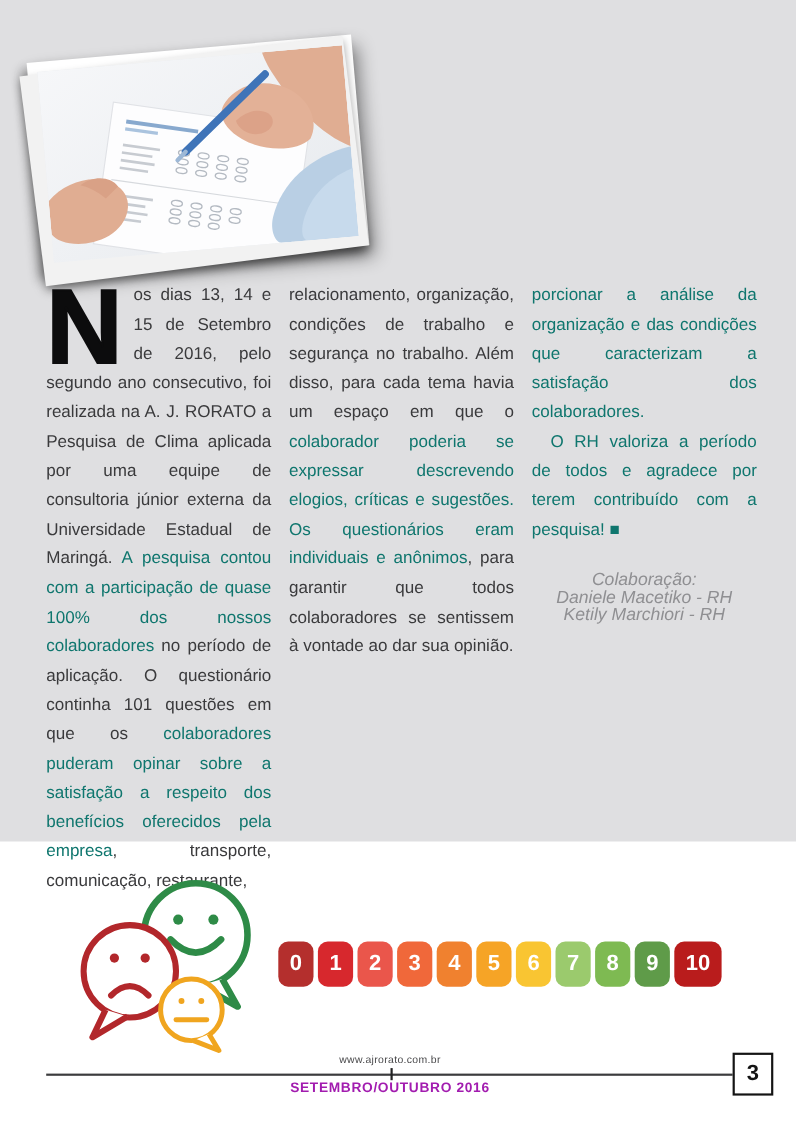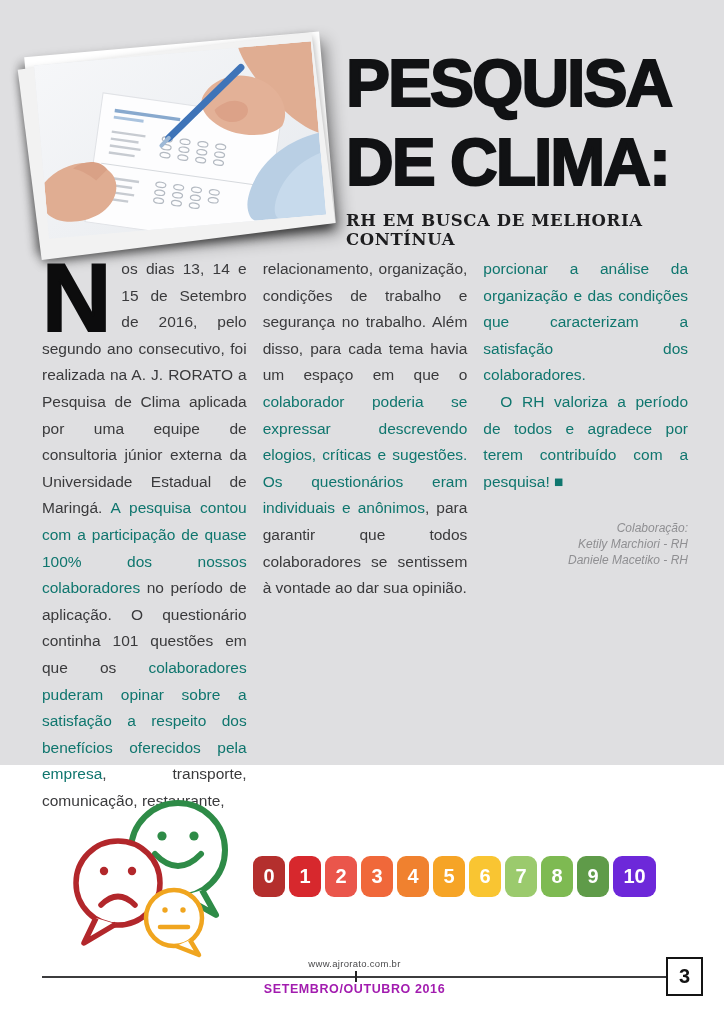--- a/index.html
+++ b/index.html
@@ -49,21 +49,21 @@
   .para{margin:0;}
   .para.indent{text-indent:17px;}
   .b{font-weight:normal;color:#0f766e;}
   .dropcap{
     float:left;font-weight:bold;color:#0c0c0d;
     font-size:96px;line-height:74px;margin:5px 10px 0 0;
     -webkit-text-stroke:2px #0c0c0d;
   }
   .credits{
     margin-top:25px;font-style:italic;color:#8f8f92;
-    font-size:12px;line-height:16px;text-align:right;
+    font-size:16px;line-height:16px;text-align:center;
   }
 
   
   .smileys{position:absolute;left:56px;top:786px;}
   .scale{position:absolute;left:253px;top:856px;display:flex;gap:4px;}
   .scale-box{
     width:32px;height:41px;border-radius:9px;color:#fff;
     display:flex;align-items:center;justify-content:center;
     font-size:20px;font-weight:bold;
   }
@@ -153,46 +153,41 @@
 
         <path d="M0,118 C18,100 48,96 64,110 C78,122 72,144 52,154 C30,164 6,158 0,148 Z" fill="#e0ad92"></path>
         <path d="M30,106 C42,98 58,100 64,110 L52,120 C44,112 36,108 30,106 Z" fill="#d9a186"></path>
 
         <path d="M278,92 C240,98 212,120 202,150 C198,162 202,174 208,174 L278,174 Z" fill="#b9cfe4"></path>
         <path d="M278,112 C252,120 234,138 228,160 C226,168 228,174 232,174 L278,174 Z" fill="#c7daec"></path>
       </svg>
     </div>
   </div>
 
-  <div class="title-block">
-    <div class="title">PESQUISA</div>
-    <div class="title">DE CLIMA:</div>
-    <div class="subtitle">RH EM BUSCA DE MELHORIA CONTÍNUA</div>
-  </div>
 
   <div class="article">
     <div class="col">
         <div>
           <p class="para"><span class="dropcap">N</span><span>os dias 13, 14 e 15 de Setembro de 2016, pelo segundo ano consecutivo, foi realizada na A. J. RORATO a Pesquisa de Clima aplicada por uma equipe de consultoria júnior externa da Universidade Estadual de Maringá. </span><span class="b">A pesquisa contou com a participação de quase 100% dos nossos colaboradores </span><span>no período de aplicação. O questionário continha 101 questões em que os </span><span class="b">colaboradores puderam opinar sobre a satisfação a respeito dos benefícios oferecidos pela empresa</span><span>, transporte, comunicação, restaurante,</span></p>
         </div>
       </div>
     <div class="col">
         <div>
           <p class="para"><span>relacionamento, organização, condições de trabalho e segurança no trabalho. Além disso, para cada tema havia um espaço em que o </span><span class="b">colaborador poderia se expressar descrevendo elogios, críticas e sugestões. Os questionários eram individuais e anônimos</span><span>, para garantir que todos colaboradores se sentissem à vontade ao dar sua opinião.</span></p>
         </div>
       </div>
     <div class="col">
       <div>
           <p class="para"><span class="b">porcionar a análise da organização e das condições que caracterizam a satisfação dos colaboradores.</span></p>
           <p class="para indent"><span class="b">O RH valoriza a período de todos e agradece por terem contribuído com a pesquisa! ■</span></p>
         </div>
       <div class="credits">
           <div>Colaboração:</div>
+          <div>Daniele Macetiko - RH</div>
           <div>Ketily Marchiori - RH</div>
-          <div>Daniele Macetiko - RH</div>
         </div>
     </div>
   </div>
 
   <div class="smileys">
     <svg width="196" height="180" viewBox="0 0 196 180">
 
       <g>
         <circle class="sm-green-s" cx="122" cy="64" r="47" fill="#ffffff" stroke="#2e8b47" stroke-width="6"></circle>
         <path class="sm-green-s" d="M146,104 L160,129 L126,110" fill="#ffffff" stroke="#2e8b47" stroke-width="6" stroke-linejoin="round"></path>
@@ -223,21 +218,21 @@
       <div class="scale-box" style="background: rgb(180, 47, 45);">0</div>
       <div class="scale-box" style="background: rgb(215, 40, 45);">1</div>
       <div class="scale-box" style="background: rgb(234, 86, 75);">2</div>
       <div class="scale-box" style="background: rgb(240, 104, 58);">3</div>
       <div class="scale-box" style="background: rgb(240, 129, 47);">4</div>
       <div class="scale-box" style="background: rgb(246, 164, 38);">5</div>
       <div class="scale-box" style="background: rgb(249, 197, 50);">6</div>
       <div class="scale-box" style="background: rgb(155, 202, 109);">7</div>
       <div class="scale-box" style="background: rgb(126, 186, 82);">8</div>
       <div class="scale-box" style="background: rgb(95, 155, 73);">9</div>
-      <div class="scale-box" style="background: #6d28d9;">10</div>
+      <div class="scale-box" style="background: #b91c1c;">10</div>
     </div>
 
   <div class="footer-rule"></div>
   <div class="footer-content">
     <span class="footer-web">www.ajrorato.com.br</span>
     <span class="footer-divider"></span>
     <span class="footer-issue">SETEMBRO/OUTUBRO 2016</span>
   </div>
   <div class="page-box">3</div>
 </div>

